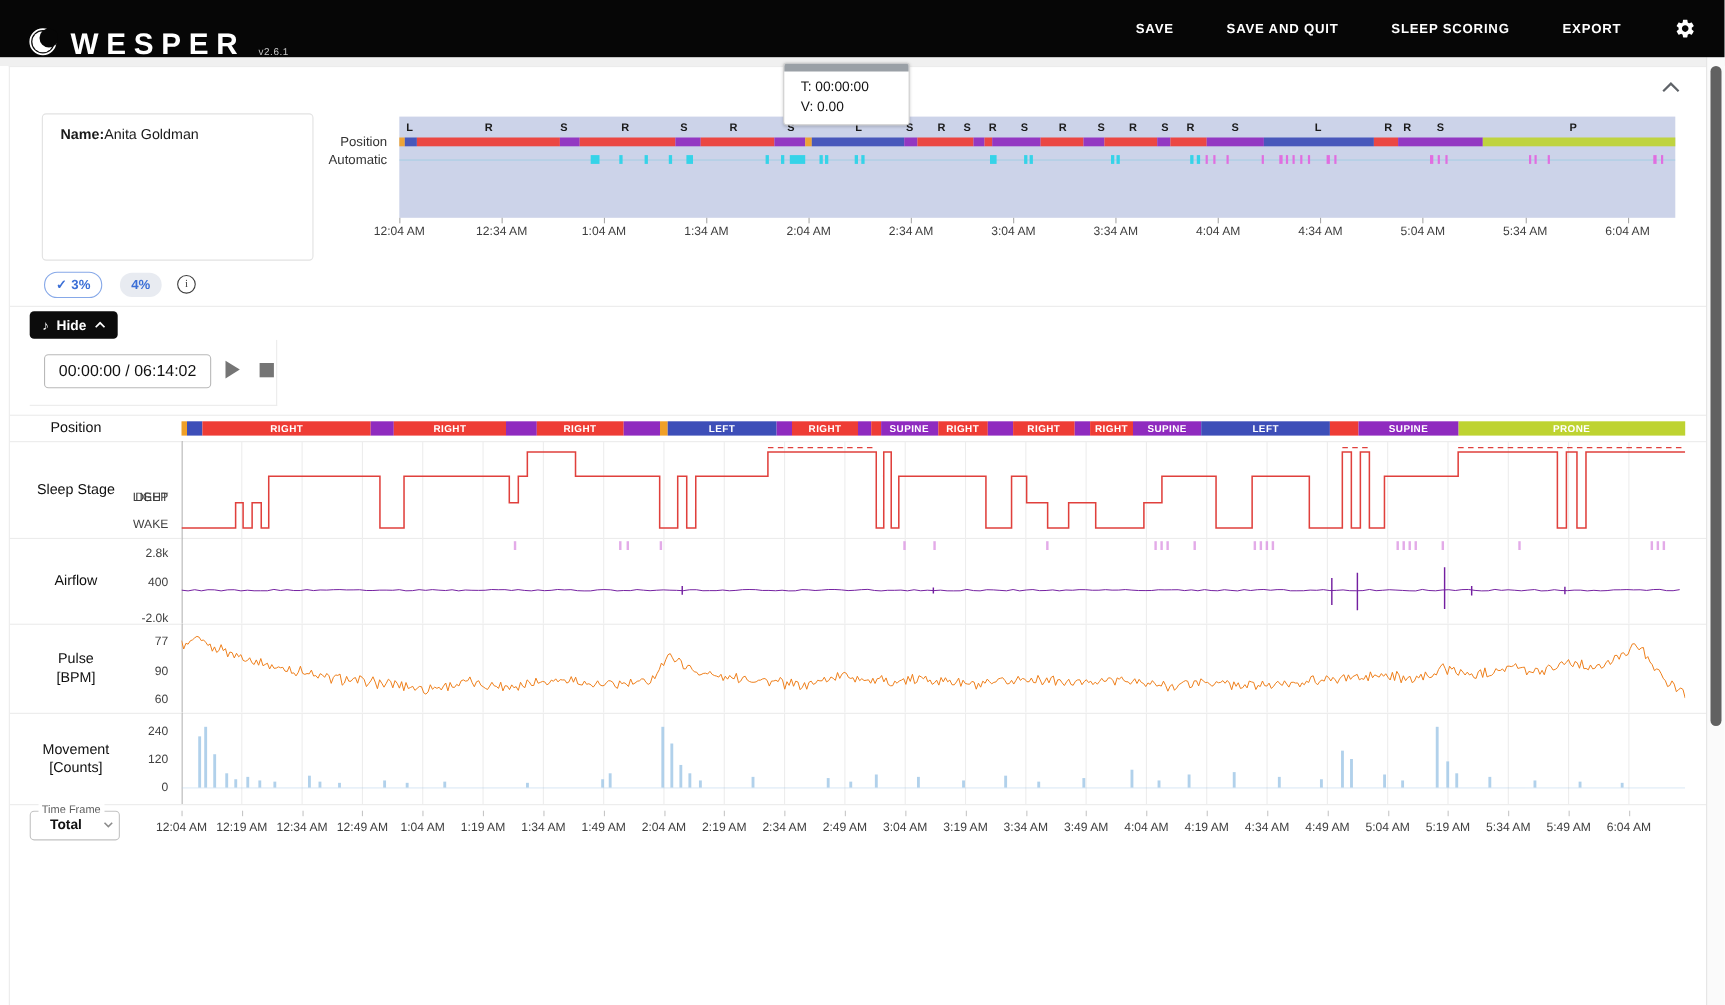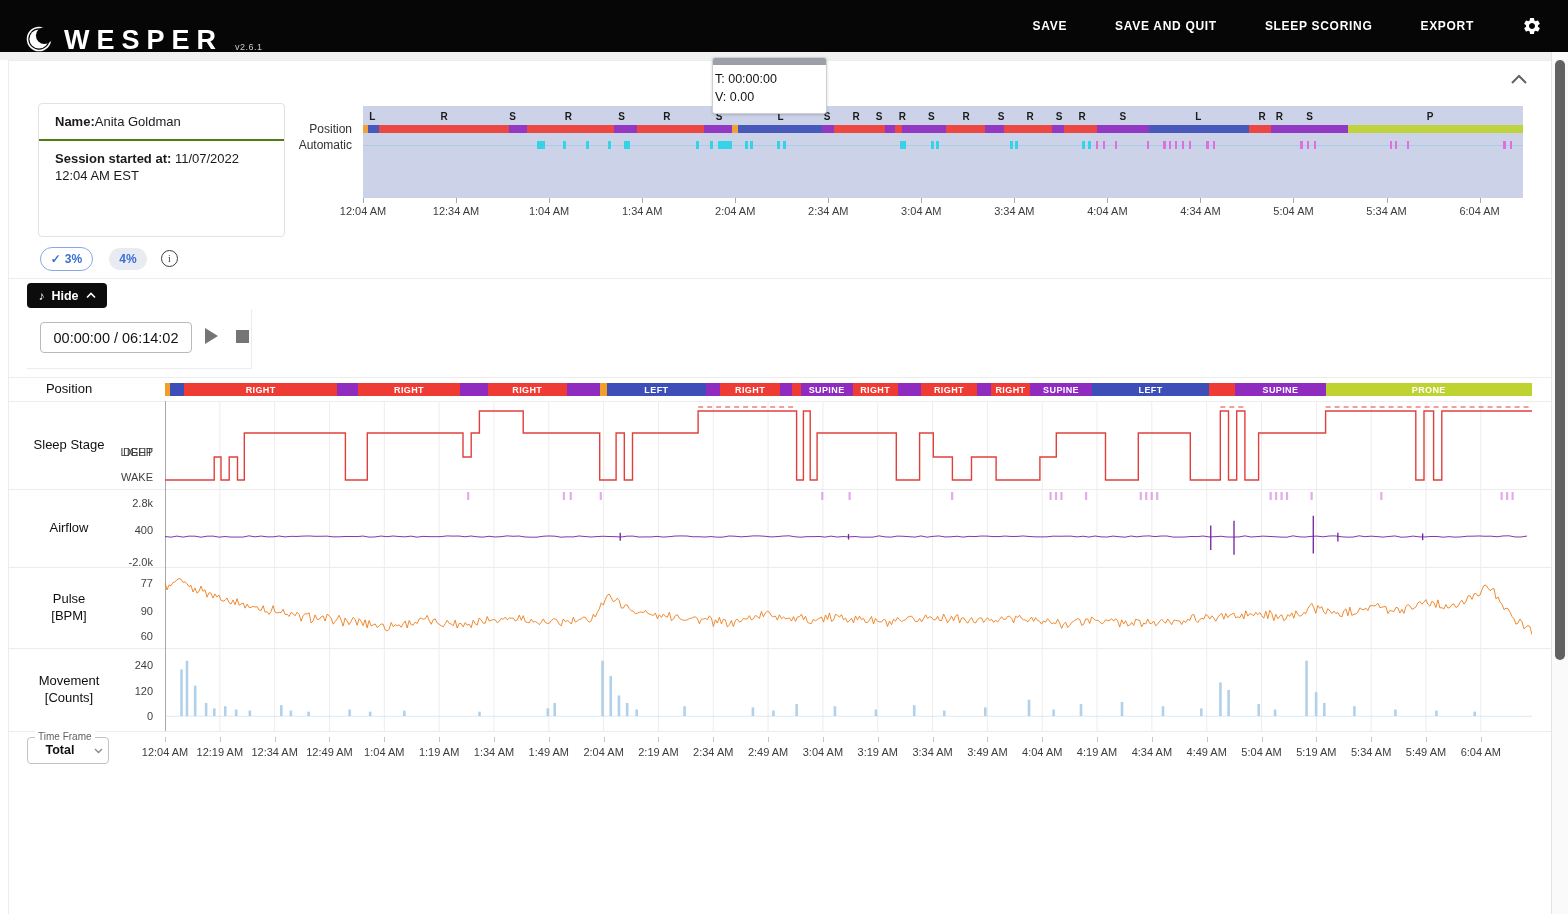--- a/index.html
+++ b/index.html
@@ -17,29 +17,29 @@
            font-family:inherit;cursor:pointer;padding:0;}
   .subbar{position:absolute;top:52px;left:0;right:0;height:8px;background:#f0f0f0;}
 
   
   .vline,.hline{position:absolute;background:#ececec;}
   .hline{height:1px;} .vline{width:1px;}
 
   
   .patient-card{position:absolute;left:38px;top:103px;width:247px;height:134px;background:#fff;
                 border:1px solid #e2e2e2;border-radius:4px;box-sizing:border-box;font-size:13px;color:#1a1a1a;}
-  .p-row{padding:9px 16px 8px;border-bottom:2px solid #4d7c0f;line-height:1.35;}
+  .p-row{padding:9px 16px 8px;border-bottom:4px solid #4d7c0f;line-height:1.35;}
   .p-row:last-child{border-bottom:none;}
   .p-row b{font-weight:bold;}
 
   
   .tooltip{position:absolute;left:712px;top:57px;width:113px;background:#fff;border:1px solid #cfcfcf;
            border-radius:3px;box-shadow:0 1px 3px rgba(0,0,0,.18);z-index:20;}
   .tooltip .tt-bar{height:7px;background:#9aa0a6;border-radius:2px 2px 0 0;}
-  .tooltip .tt-body{padding:5px 2px 7px;font-size:12.5px;color:#111;line-height:1.45;border-radius:21px;}
+  .tooltip .tt-body{padding:5px 15px 7px;font-size:12.5px;color:#111;line-height:1.45;border-radius:21px;}
 
   
   .overview{position:absolute;left:363px;top:106px;width:1160px;height:92px;background:#ccd3e9;}
   .ov-letters{position:absolute;left:0;top:5px;width:100%;height:13px;}
   .ov-letters span{position:absolute;transform:translateX(-50%);font-size:10px;font-weight:bold;color:#1b1b1b;}
   .ov-bar{position:absolute;left:0;top:19px;width:100%;height:8px;opacity:.92;}
   .ov-auto{position:absolute;left:0;top:34px;width:100%;height:10px;}
   .ov-auto .track{position:absolute;left:0;top:5px;width:100%;height:1px;background:rgba(60,190,210,.25);}
   .amark{position:absolute;top:1px;height:8px;}
   .seg{position:absolute;top:0;height:100%;}
@@ -136,21 +136,20 @@
   <div class="hline" style="left:9px;right:17px;top:278px;"></div>
 
   <span class="collapse">
     <svg width="22" height="20" viewBox="0 0 22 20">
         <polyline points="4,13 11,6 18,13" fill="none" stroke="#5f6368" stroke-width="2"></polyline>
       </svg>
   </span>
 
   <div class="patient-card">
     <div class="p-row"><b>Name:</b><span>Anita Goldman</span></div>
-    <div class="p-row"><b>Session started at:</b><span> 11/07/2022 12:04 AM EST</span></div>
   </div>
 
   <div class="ov-side-label" style="top:122px;">Position</div>
   <div class="ov-side-label" style="top:138px;">Automatic</div>
   <div class="overview">
     <div class="ov-letters">
         <span style="left: 0.8%;">L</span>
         <span style="left: 7%;">R</span>
         <span style="left: 12.9%;">S</span>
         <span style="left: 17.7%;">R</span>

